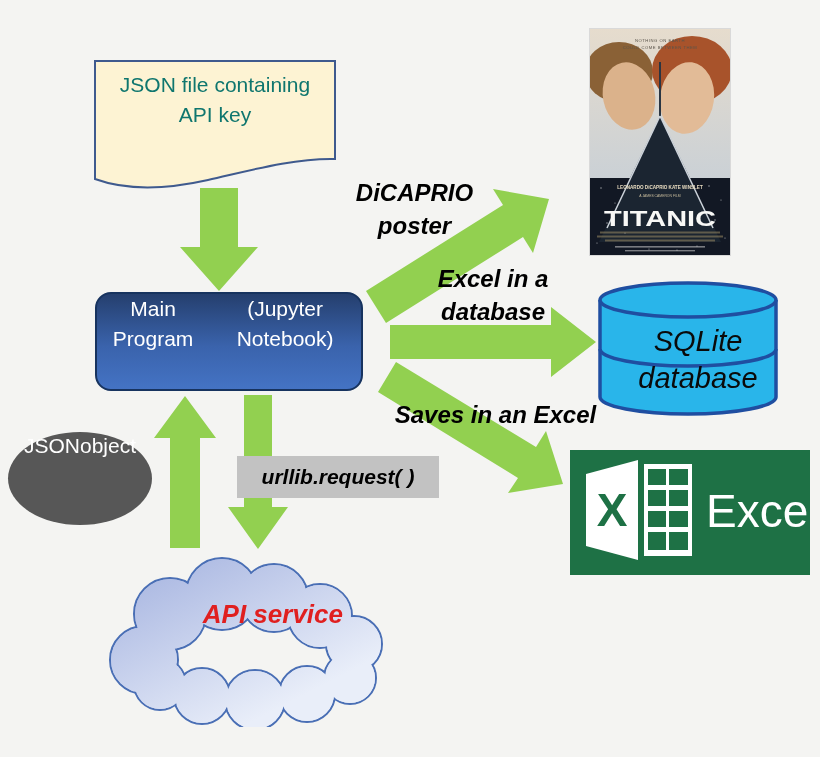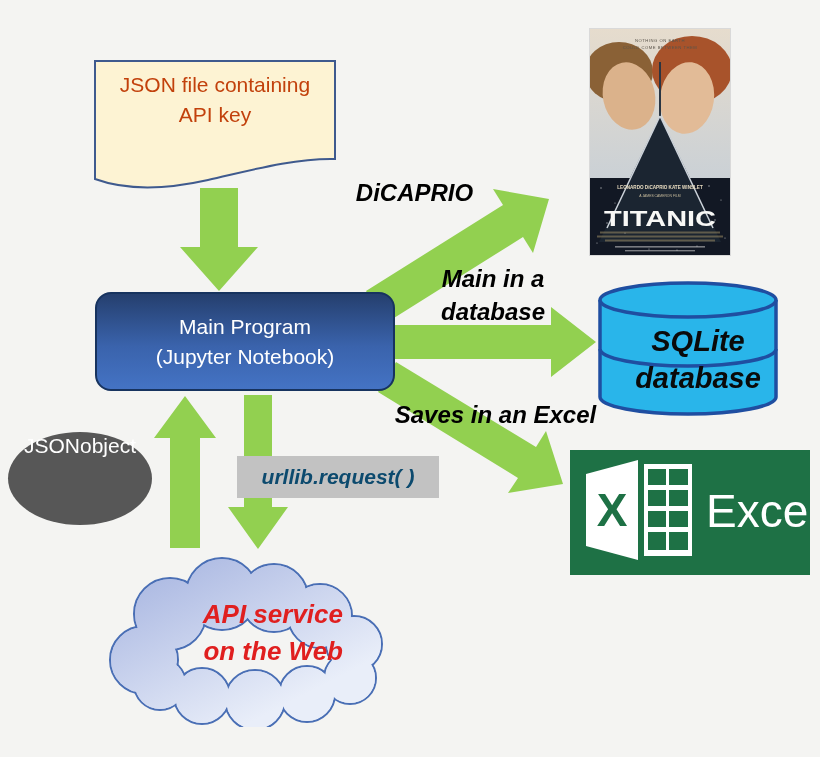--- a/index.html
+++ b/index.html
@@ -6,44 +6,44 @@
   .canvas{
     position:relative;width:820px;height:757px;overflow:hidden;
     background:#f4f4f2;
     font-family:"Liberation Sans", sans-serif;
   }
   .abs{position:absolute;}
   .layer-arrows{left:0;top:0;width:820px;height:757px;z-index:1;}
   
   .doc-svg{left:93px;top:59px;z-index:2;}
   .doc-text{left:100px;top:70px;width:230px;z-index:3;text-align:center;
-    color:#c2410c;font-size:21px;line-height:30px;font-weight:500;}
-  
-  .main-box{left:95px;top:292px;width:300px;height:99px;z-index:2;
+    color:#0f766e;font-size:21px;line-height:30px;font-weight:500;}
+  
+  .main-box{left:95px;top:292px;width:268px;height:99px;z-index:2;
     border-radius:16px;border:2px solid #17335f;box-sizing:border-box;
     background:linear-gradient(180deg,#253f6e 0%,#3a63ac 55%,#4473c4 100%);
     color:#ffffff;font-size:21px;line-height:30px;text-align:center;
-    display:flex;flex-direction:column;justify-content:center;}
+    display:flex;justify-content:center;}
   
   .json-obj{left:8px;top:432px;width:144px;height:93px;z-index:2;
     background:#575757;border-radius:50%;color:#ffffff;font-size:21px;
     line-height:28px;text-align:center;display:flex;
     justify-content:center;}
   
   .urllib-box{left:237px;top:456px;width:202px;height:42px;z-index:3;
-    background:#c2c2c2;color:#0c4a6e;font-size:21px;font-style:italic;
+    background:#c2c2c2;color:#000000;font-size:21px;font-style:italic;
     font-weight:700;text-align:center;line-height:42px;}
   
   .cloud-svg{left:92px;top:552px;z-index:2;}
   .cloud-text{left:118px;top:596px;width:225px;z-index:3;text-align:right;
     color:#e01f1f;font-size:26px;font-weight:700;font-style:italic;line-height:37px;}
   
   .sqlite-svg{left:597px;top:279px;z-index:2;}
   .sqlite-text{left:600px;top:323px;width:196px;z-index:3;text-align:center;
-    color:#0a0a0a;font-size:29px;font-weight:700;font-style:italic;line-height:37px;}
+    color:#0a0a0a;font-size:29px;font-weight:400;font-style:italic;line-height:37px;}
   
   .excel-box{left:570px;top:450px;width:240px;height:125px;z-index:2;background:#1e7145;}
   
   .poster-svg{left:589px;top:28px;z-index:2;}
   
   .edge-label{z-index:4;color:#000;font-size:24px;font-weight:700;
     font-style:italic;text-align:center;line-height:33px;}
   .lbl-downloads{left:322px;top:176px;width:185px;}
   .lbl-savesdb{left:408px;top:262px;width:170px;}
   .lbl-savesexcel{left:380px;top:398px;width:215px;margin-left:8px;}
@@ -113,21 +113,20 @@
         <circle cx="262" cy="92" r="27"></circle>
       <circle cx="258" cy="126" r="25"></circle>
         <circle cx="215" cy="142" r="27"></circle>
       <circle cx="163" cy="148" r="29"></circle>
         <circle cx="110" cy="144" r="27"></circle>
       <circle cx="68" cy="132" r="25"></circle>
     </g>
   </svg>
   <div class="abs cloud-text">
     <div>API service</div>
-    <div>on the Web</div>
   </div>
 
   <svg class="abs sqlite-svg" width="182" height="142" viewBox="0 0 182 142">
     <path d="M 3,21 L 3,118 A 88,17 0 0 0 179,118 L 179,21" fill="#29b5ea" stroke="#1f4ea1" stroke-width="3.5"></path>
     <ellipse cx="91" cy="21" rx="88" ry="17" fill="#29b5ea" stroke="#1f4ea1" stroke-width="3.5"></ellipse>
     <path d="M 3,70 A 88,17 0 0 0 179,70" fill="none" stroke="#1f4ea1" stroke-width="3.5"></path>
   </svg>
   <div class="abs sqlite-text">
     <div>SQLite</div>
     <div>database</div>
@@ -200,22 +199,23 @@
     </g>
     <g fill="#cfcfcf" opacity="0.55">
       <rect x="26" y="218" width="90" height="1.6"></rect>
       <rect x="36" y="222" width="70" height="1.4"></rect>
     </g>
     <rect x="0.5" y="0.5" width="141" height="227" fill="none" stroke="#d9d9d9"></rect>
   </svg>
 
   <div class="abs edge-label lbl-downloads">
     <div>DiCAPRIO</div>
+    <div>poster</div>
   </div>
   <div class="abs edge-label lbl-savesdb">
-    <div>Main in a</div>
+    <div>Excel in a</div>
     <div>database</div>
   </div>
   <div class="abs edge-label lbl-savesexcel">
     <span>Saves in an Excel</span>
   </div>
 
 </div>
 
 </body></html>

